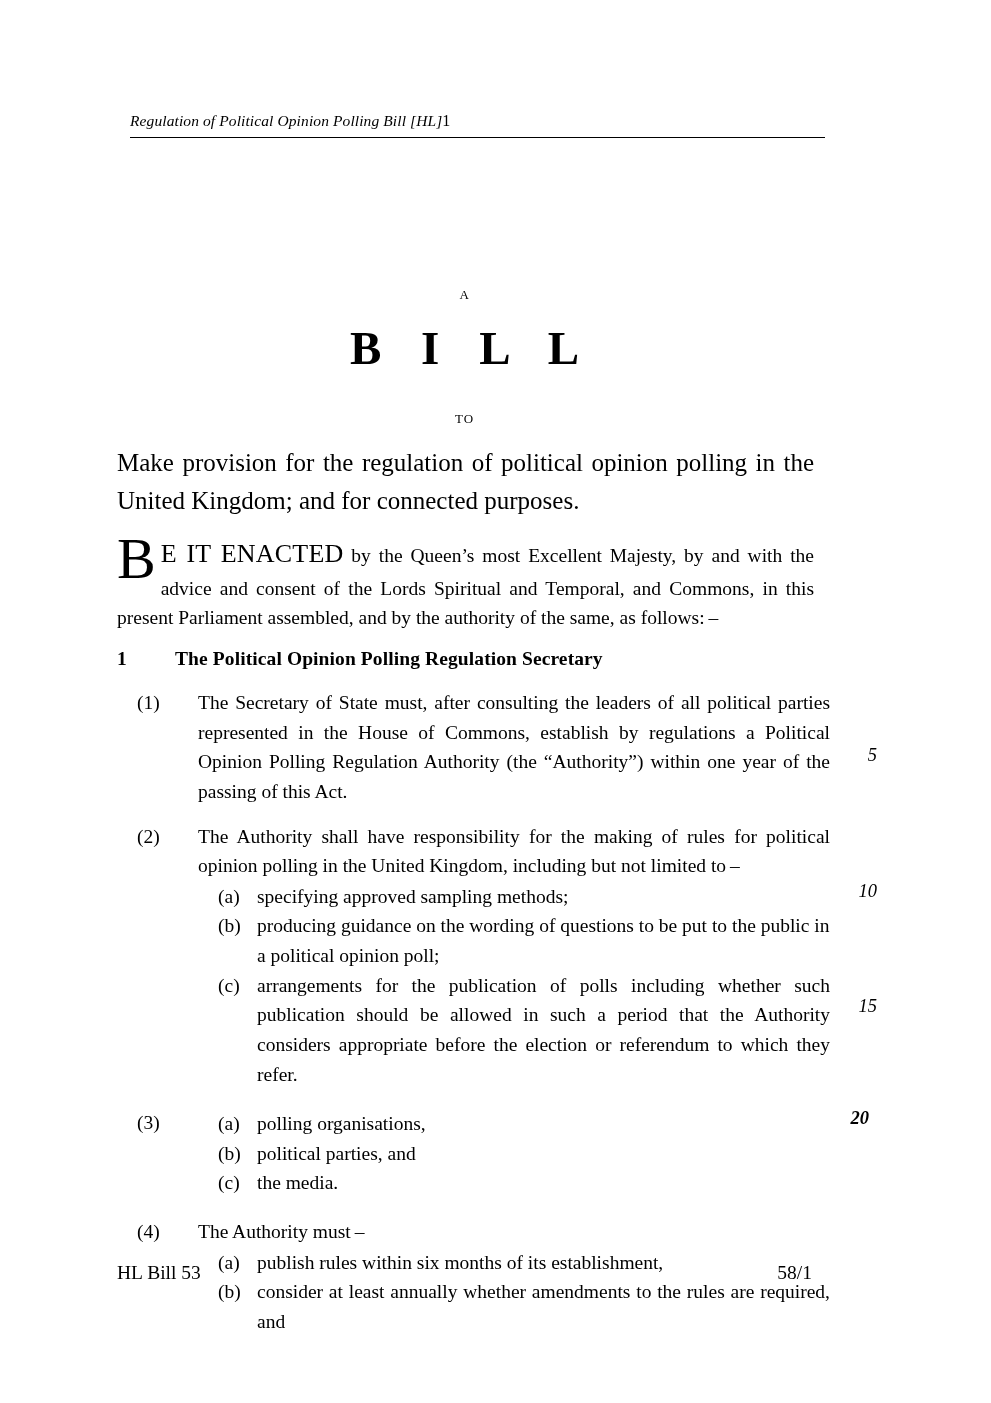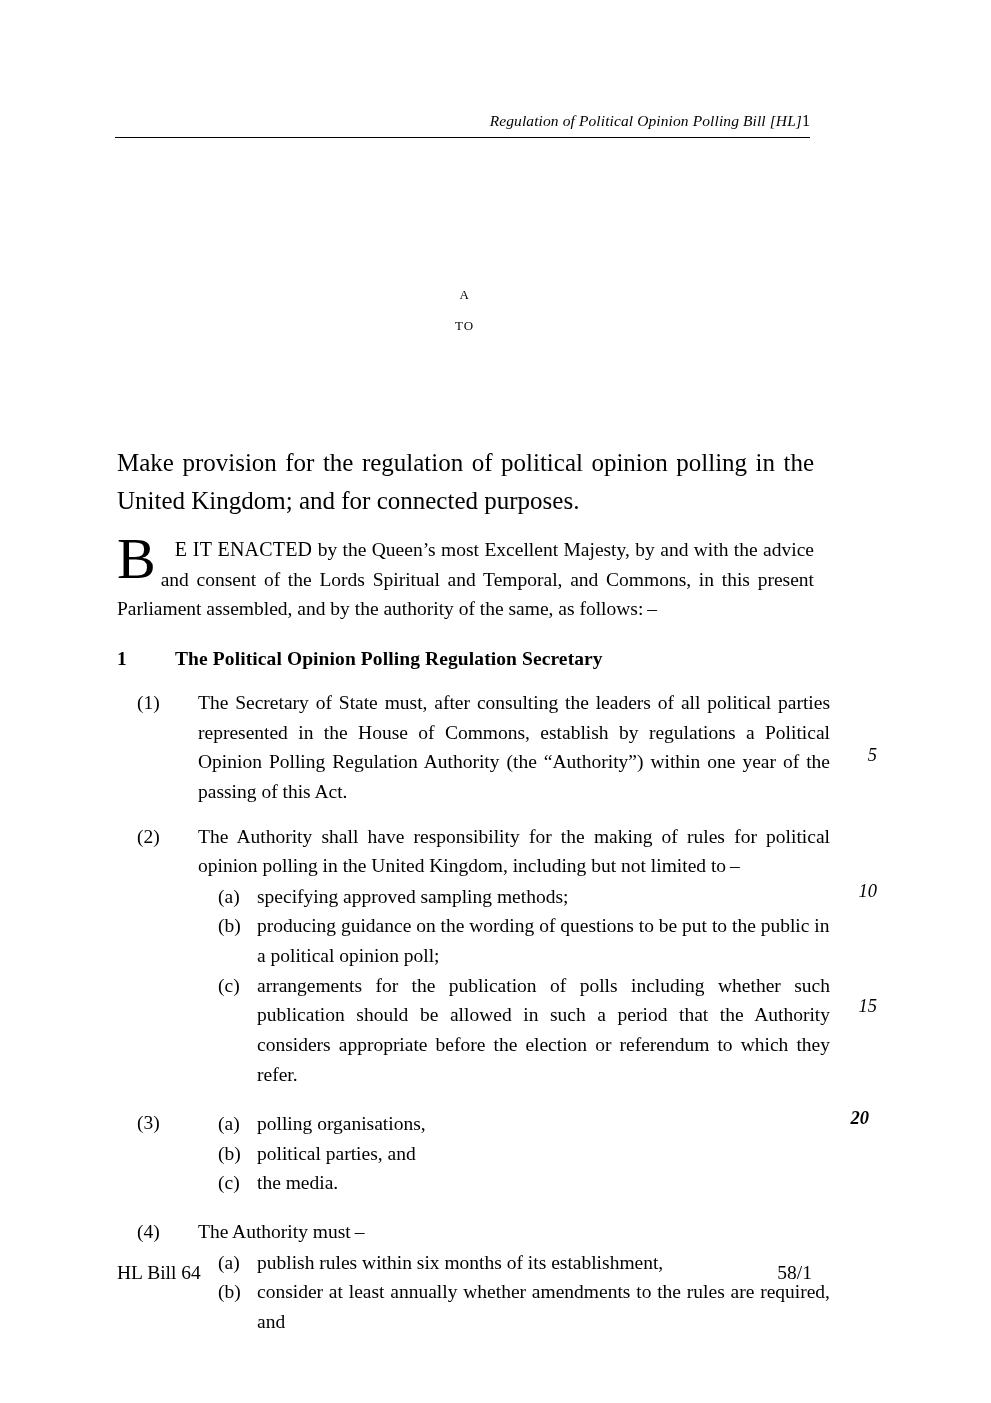--- a/index.html
+++ b/index.html
@@ -15,26 +15,26 @@
     background: #ffffff;
     margin: 0 auto;
     font-family: "Liberation Serif", "DejaVu Serif", serif;
     color: #000000;
     overflow: hidden;
   }
 
   
   .running-header {
     position: absolute;
-    left: 115px;
+    left: 130px;
     top: 112px;
     width: 695px;
     display: flex;
     align-items: baseline;
-    justify-content: flex-end;
+    justify-content: flex-start;
     border-bottom: 1.3px solid #000;
     padding-bottom: 7px;
   }
   .running-header .title {
     font-style: italic;
     font-size: 15.5px;
     letter-spacing: 0.1px;
   }
   .running-header .folio {
     font-size: 16px;
@@ -57,21 +57,21 @@
     font-size: 47px;
     font-weight: bold;
     letter-spacing: 14px;
     line-height: 1.1;
     margin-top: 22px;
     margin-left: 14px;
   }
   .word-to {
     font-size: 13px;
     letter-spacing: 0.9px;
-    margin-top: 17px;
+    margin-top: 36px;
   }
 
   
   .long-title {
     position: absolute;
     left: 117px;
     top: 444px;
     width: 697px;
     font-size: 25px;
     line-height: 1.52;
@@ -94,23 +94,22 @@
   .enacting .dropcap {
     float: left;
     font-size: 58px;
     line-height: 0.79;
     padding-right: 5px;
     padding-top: 2px;
     font-weight: normal;
   }
   .enacting .smallcaps {
     font-variant: small-caps;
-    font-size: 20px;
+    font-size: 26px;
     letter-spacing: 0.2px;
-    margin-left: 14px;
   }
 
   
   .body {
     position: absolute;
     left: 117px;
     top: 648px;
     width: 760px;
     font-size: 19.5px;
   }
@@ -216,20 +215,21 @@
 
 <div class="page">
 
   <div class="running-header">
     <span class="title">Regulation of Political Opinion Polling Bill [HL]</span>
     <span class="folio">1</span>
   </div>
 
   <div class="title-block">
     <div class="word-a">A</div>
+    <div class="word-bill">B I L L</div>
     <div class="word-to">TO</div>
   </div>
 
   <div class="long-title">Make provision for the regulation of political opinion polling in the United Kingdom; and for connected purposes.</div>
 
   <div class="enacting">
     <span class="dropcap">B</span><span class="smallcaps">E IT ENACTED</span><span> by the Queen’s most Excellent Majesty, by and with the advice and consent of the Lords Spiritual and Temporal, and Commons, in this present Parliament assembled, and by the authority of the same, as follows: –</span>
   </div>
 
   <div class="body">
@@ -313,17 +313,17 @@
               <span class="para-text">consider at least annually whether amendments to the rules are required, and</span>
             </div>
           </div>
         </div>
       </div>
     </div>
 
   </div>
 
   <div class="footer">
-    <span>HL Bill 64</span>
+    <span>HL Bill 53</span>
     <span>58/1</span>
   </div>
 
 </div>
 
 </body></html>

